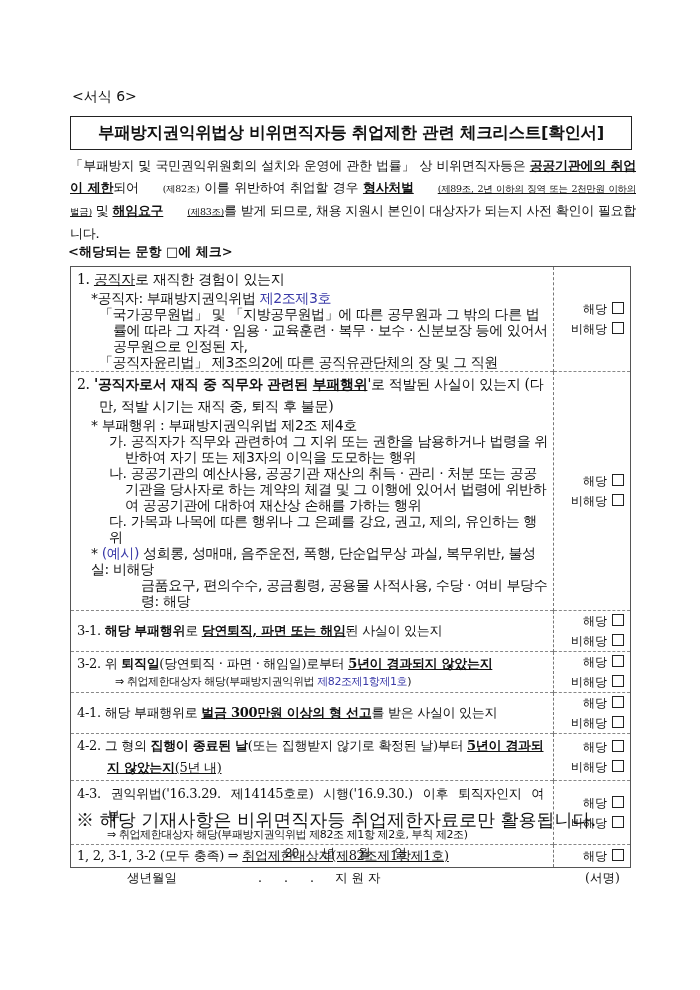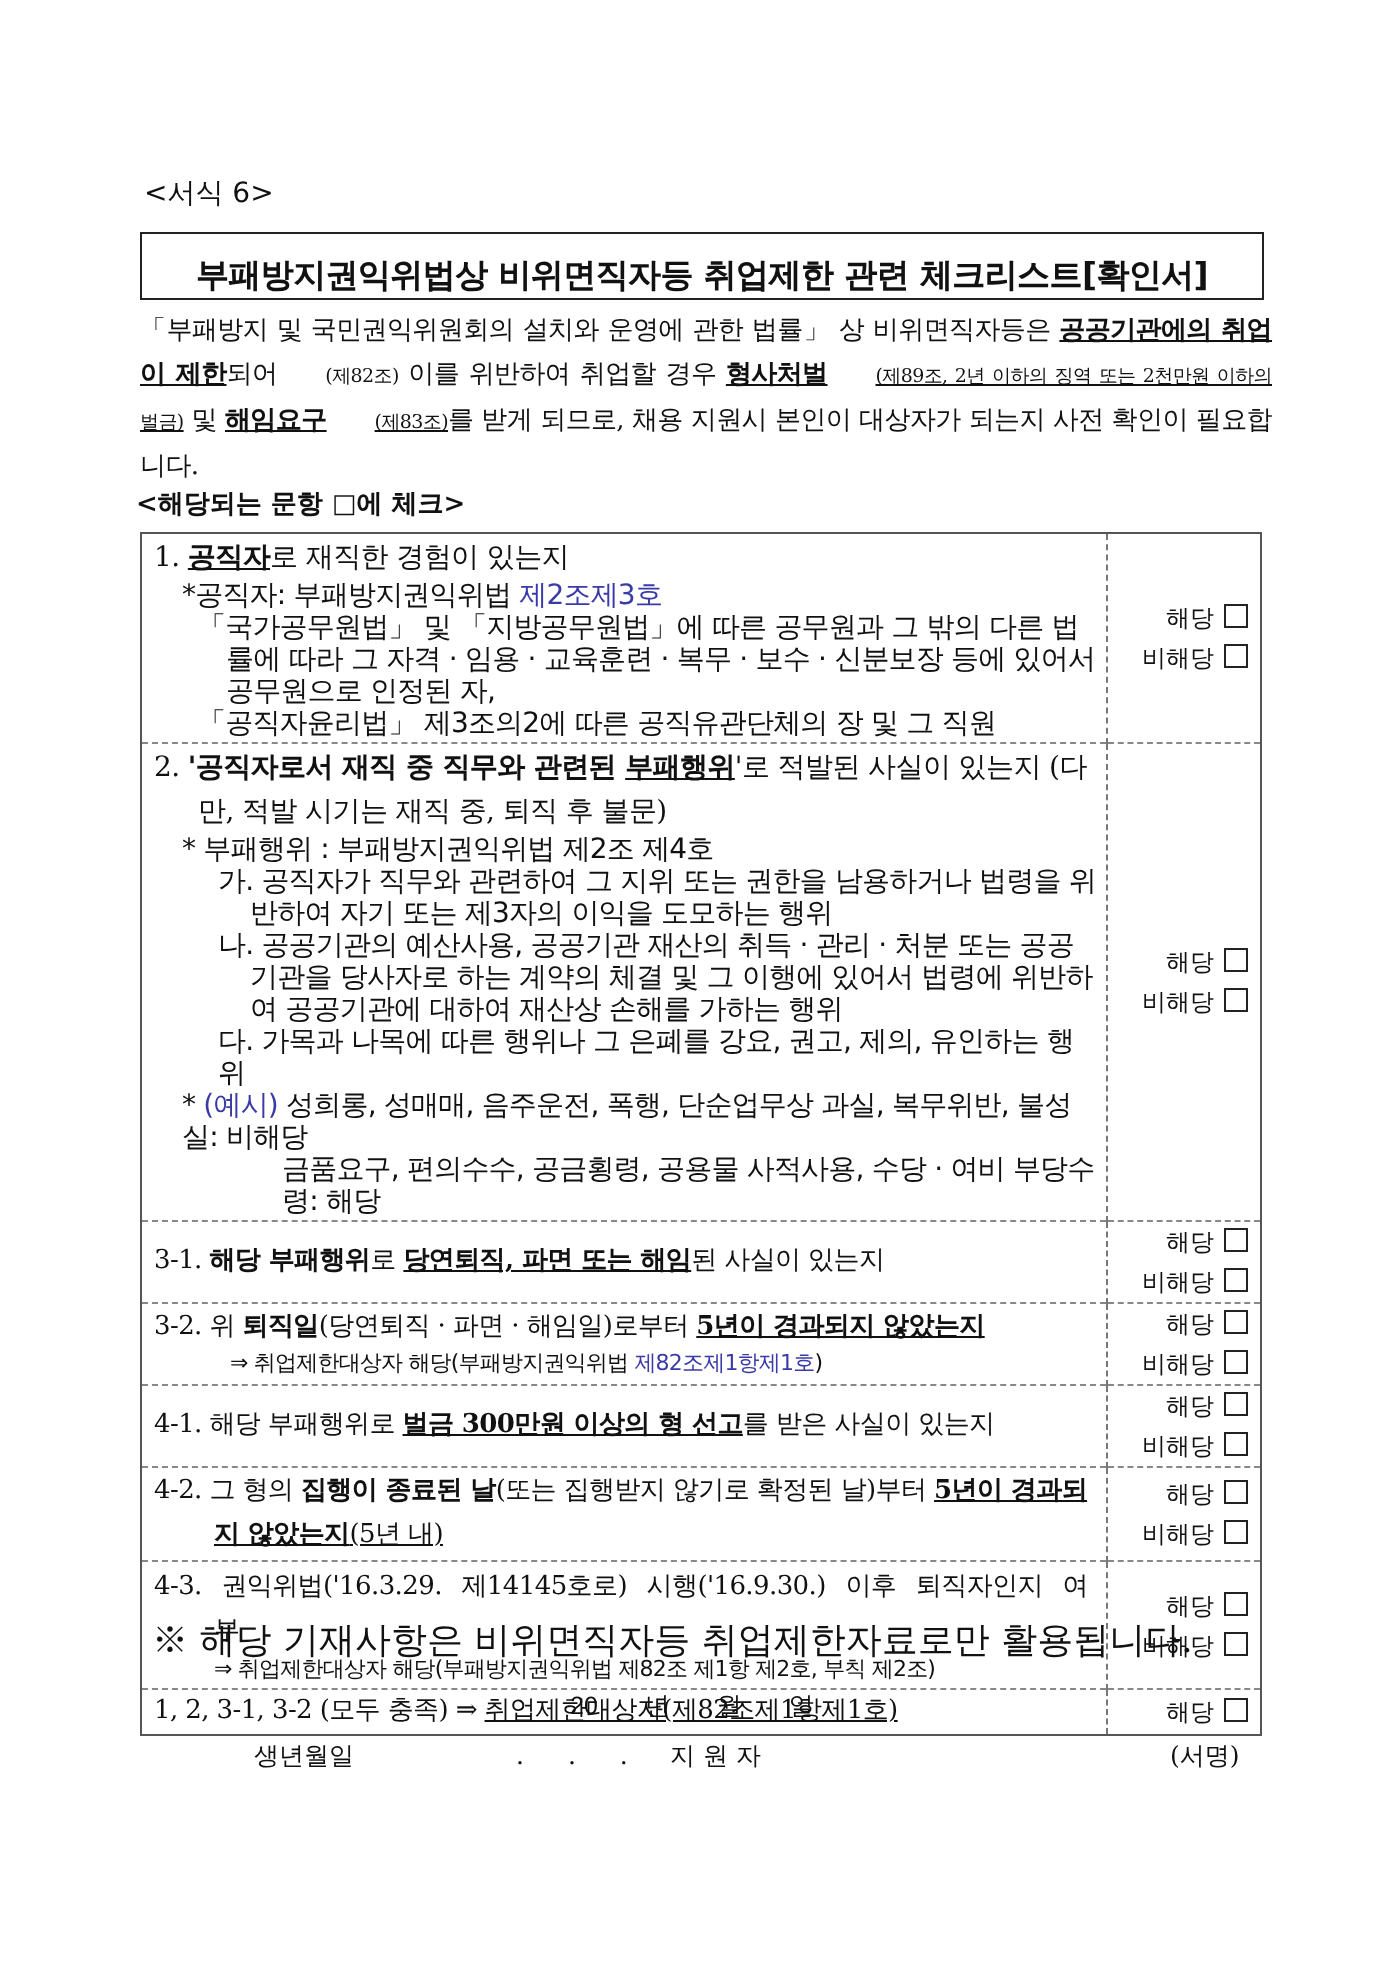--- a/index.html
+++ b/index.html
@@ -1,42 +1,42 @@
 <!DOCTYPE html>
 <html><head>
 <meta charset="utf-8">
 <style>
   html, body { margin:0; padding:0; background:#ffffff; }
   body { width:700px; height:990px; position:relative; overflow:hidden;
          font-family:"DejaVu Sans", sans-serif; color:#111; }
   .abs { position:absolute; }
   .form-no { left:72px; top:88px; font-size:14px; }
   .title-box { left:70px; top:116px; width:562px; height:34px; border:1.5px solid #222;
-               box-sizing:border-box; display:flex; align-items:flex-end; justify-content:center; }
+               box-sizing:border-box; display:flex; align-items:center; justify-content:center; }
   .title { font-size:16.5px; font-weight:bold; letter-spacing:-0.3px; white-space:nowrap; }
   .intro { left:70px; top:155px; width:566px; font-family:"DejaVu Serif", serif; font-size:13px;
            line-height:22px; letter-spacing:-0.3px; text-align:justify; }
   .intro .small { font-size:9.5px;margin-left:24px; }
   .intro b { font-weight:bold; }
   .intro .u { text-decoration:underline; }
   .check-note { left:68px; top:243px; font-family:"DejaVu Serif", serif; font-size:13px; font-weight:bold; }
   table.cl { position:absolute; left:70px; top:266px; width:561px; border-collapse:collapse;
              border:1.3px solid #555; font-family:"DejaVu Sans", sans-serif; }
   table.cl td { border-top:1px dashed #888; vertical-align:middle; padding:0; }
   table.cl td.q { border-right:1px dashed #777; padding:1px 4px 1px 6px; }
   table.cl td.c { width:70px; text-align:right; padding-right:6px; font-size:12px; line-height:20px; }
   .qh { font-family:"DejaVu Serif", serif; font-size:13px; line-height:20px; letter-spacing:-0.3px; }
   .qh.big { font-size:14px; line-height:22px; }
   .sub { font-size:14px; line-height:16px; letter-spacing:-0.4px; }
   .ind1 { padding-left:14px; }
   .ind2 { padding-left:22px; }
   .ind3 { padding-left:36px; text-indent:-14px; }
   .blue { color:#3a3aa8; }
   .u { text-decoration:underline; }
-  .b { font-weight:bold;text-align:center; }
+  .b { font-weight:normal;text-align:center; }
   .cb { display:inline-block; width:10px; height:10px; border:1px solid #222; margin-left:5px; vertical-align:-1px; }
   .opt { display:block; white-space:nowrap; }
   .notice { left:76px; top:808px; font-family:"DejaVu Serif", serif; font-size:18px; }
   .date { left:285px; top:845px; font-family:Liberation Sans, sans-serif; font-size:12.5px; word-spacing:20px; }
   .birth { left:127px; top:870px; font-family:"DejaVu Serif", serif; font-size:12.5px; }
   .dots { left:258px; top:870px; font-family:"DejaVu Serif", serif; font-size:12.5px; word-spacing:18px; }
   .applicant { left:335px; top:870px; font-family:"DejaVu Serif", serif; font-size:12.5px; letter-spacing:4px; }
   .sign { left:585px; top:870px; font-family:"DejaVu Serif", serif; font-size:12.5px; }
 </style>
 </head>

